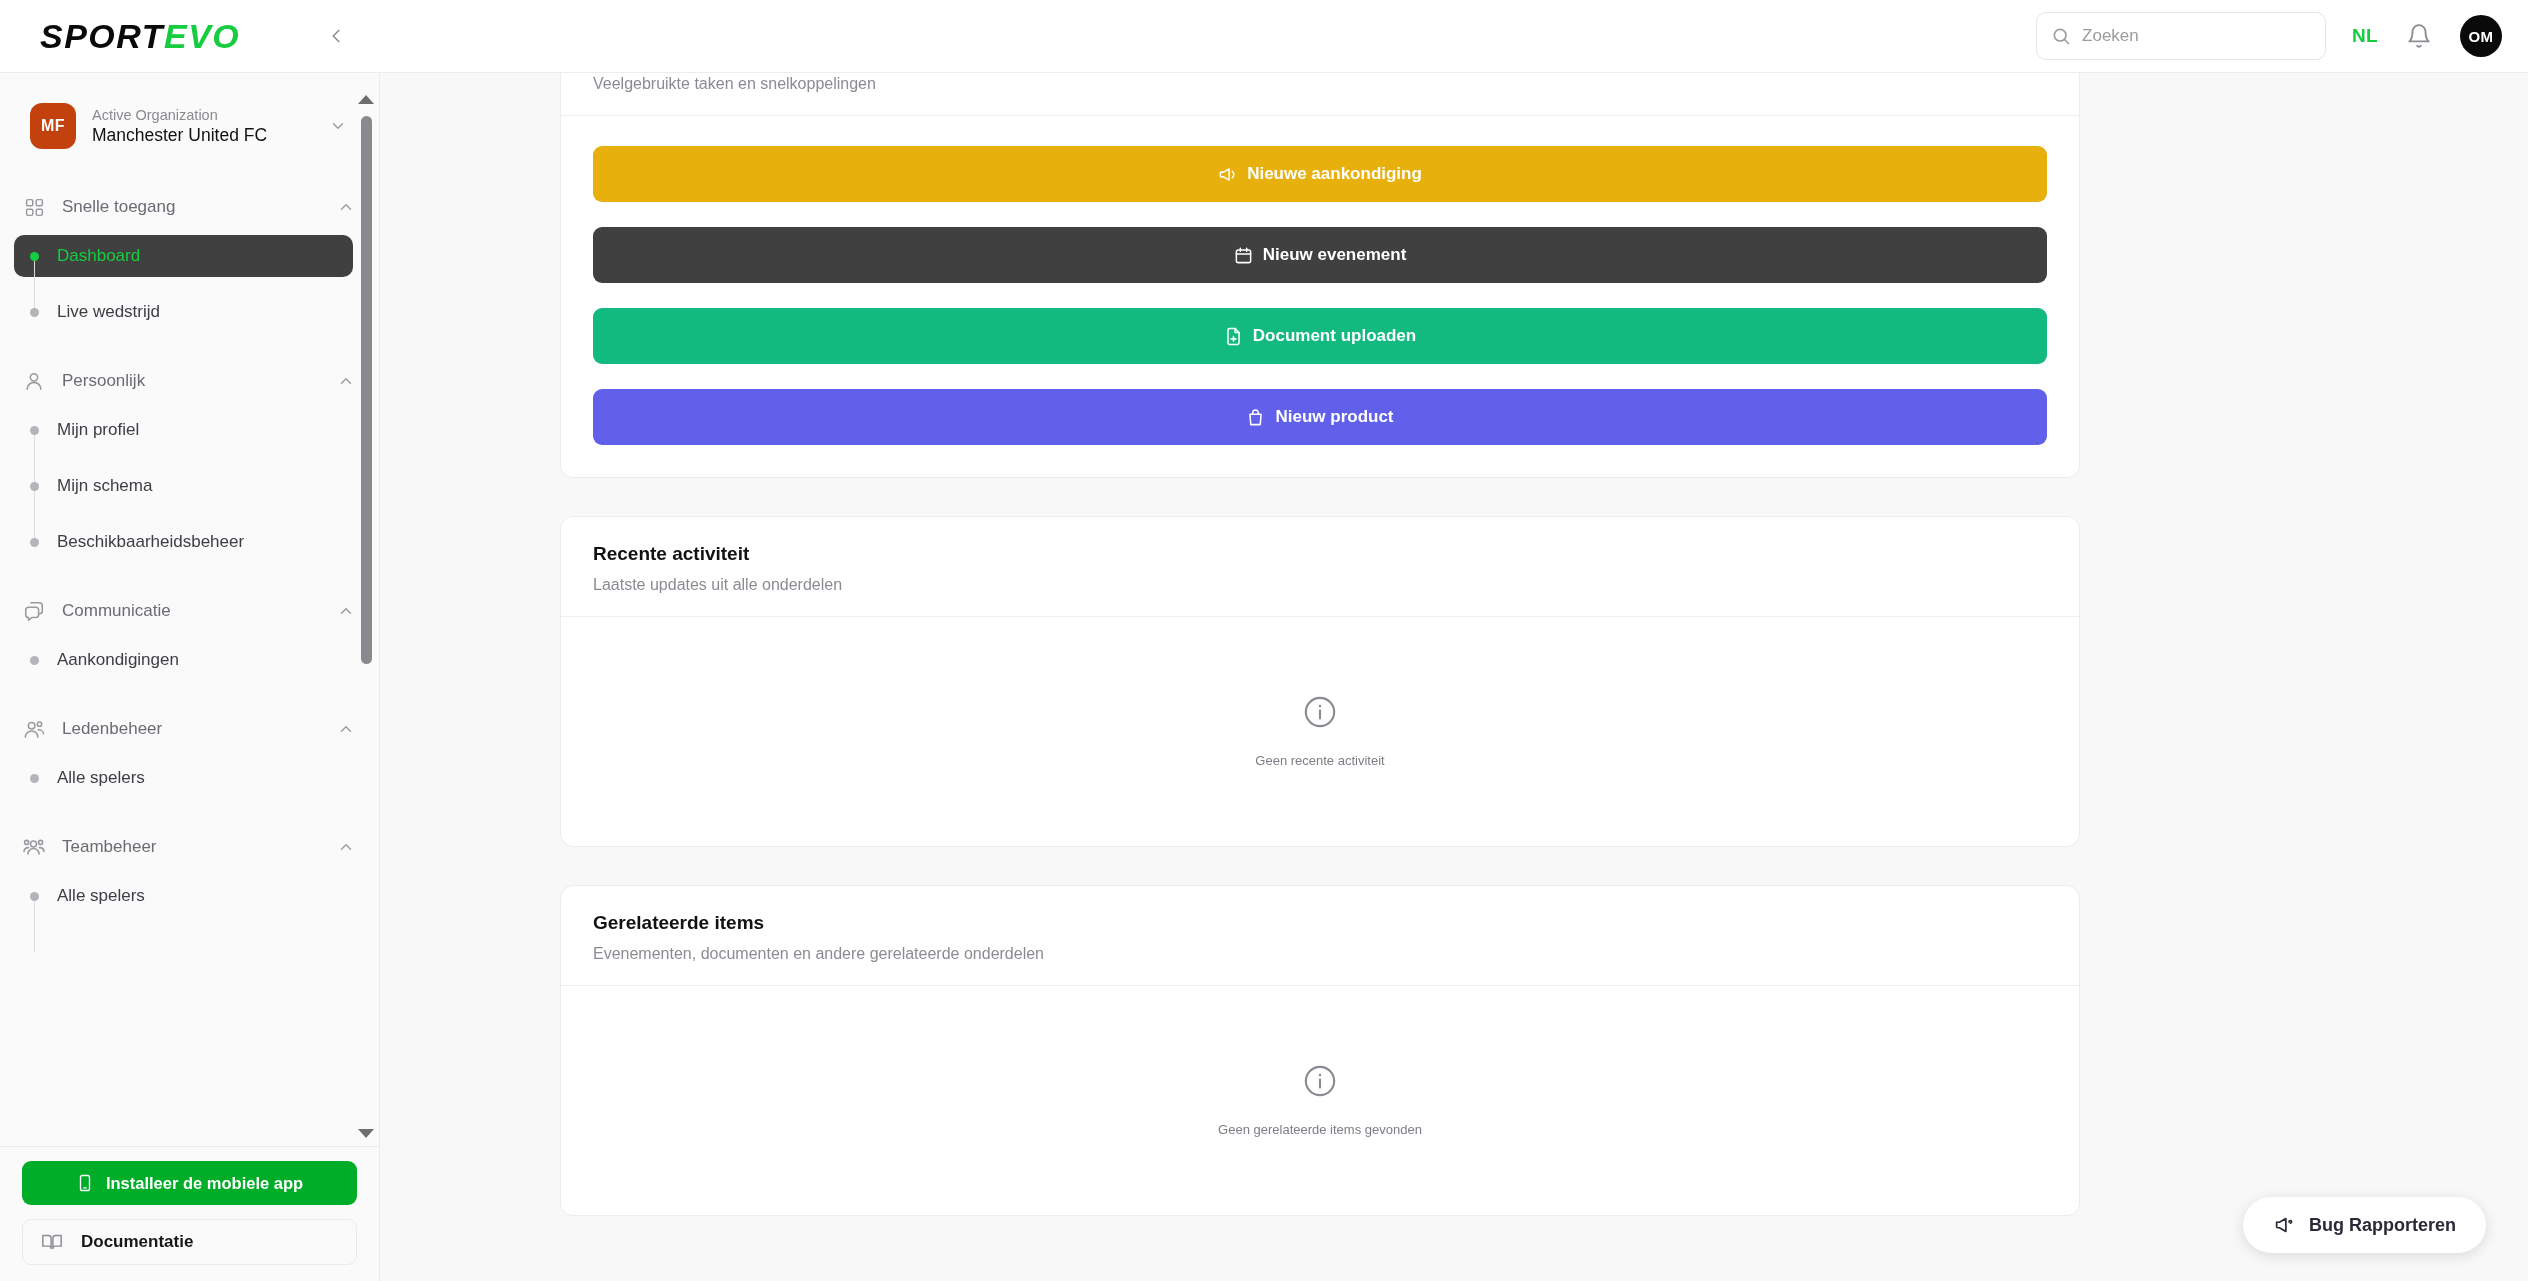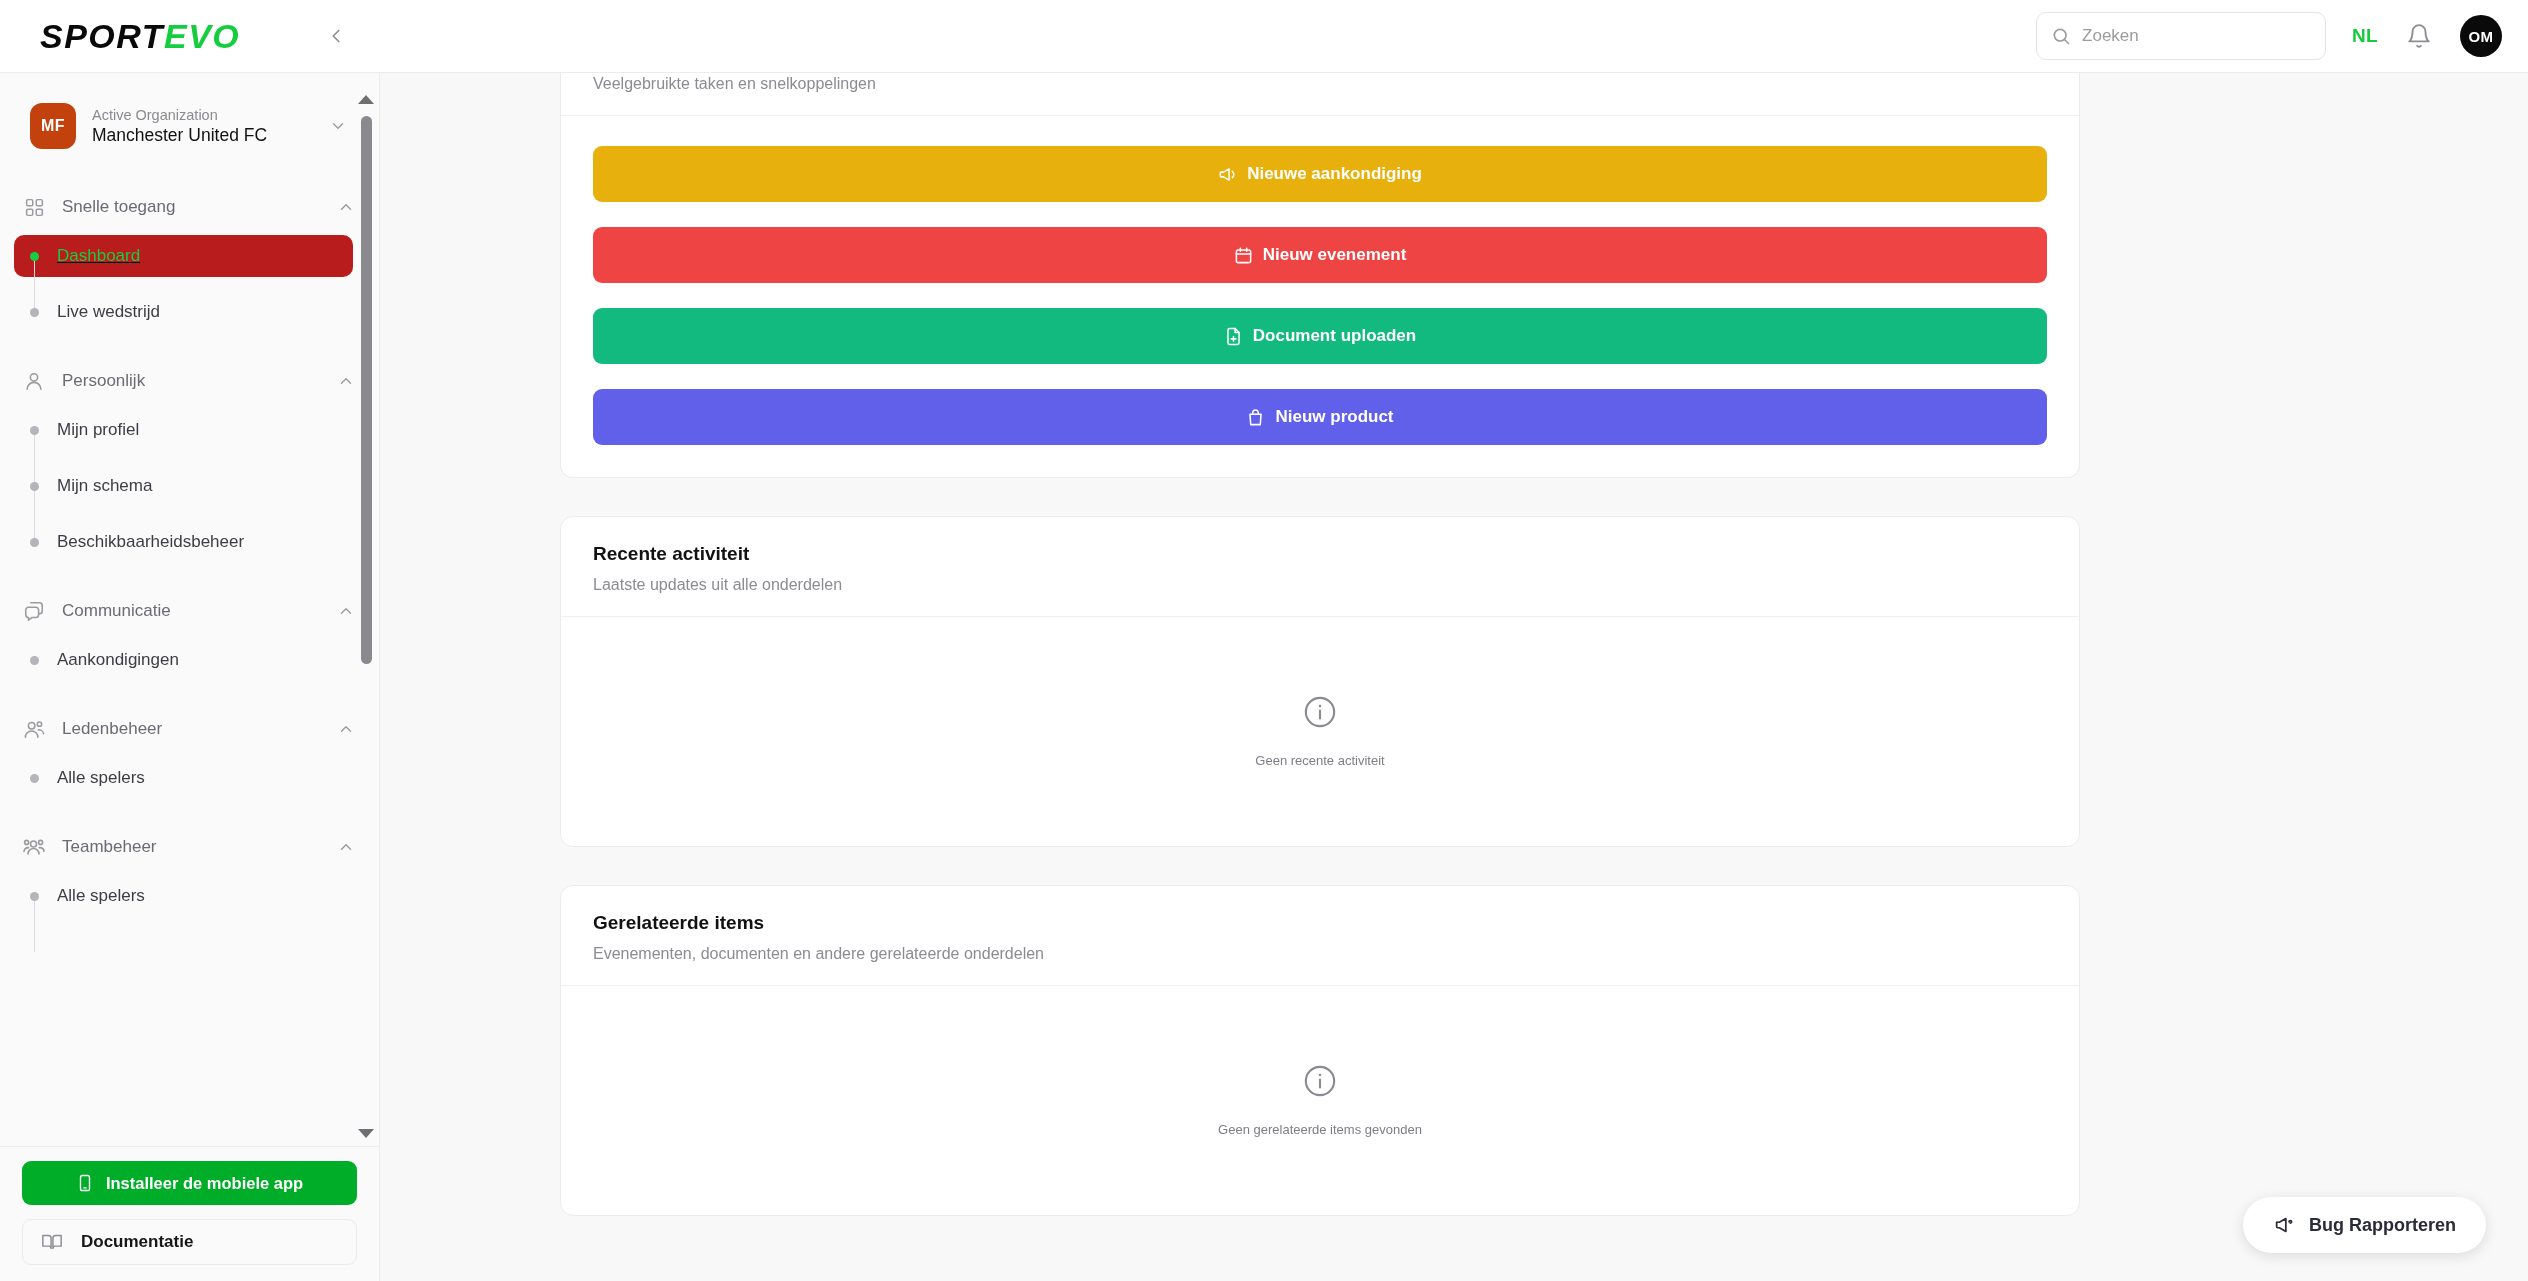--- a/index.html
+++ b/index.html
@@ -87,21 +87,21 @@
   }
   .section-icon { width: 24px; height: 24px; min-width: 24px; display: flex; align-items: center; justify-content: center; color: #9a9aa0; }
   .section-title { flex: 1; font-size: 17px; color: #6b6b73; }
   .section-items { position: relative; margin-top: 10px; }
   .nav-item {
     display: flex; align-items: center; gap: 18px;
     height: 42px; margin: 0 26px 0 14px; padding-left: 16px;
     border-radius: 10px; cursor: pointer; position: relative;
   }
   .nav-item + .nav-item { margin-top: 14px; }
-  .nav-item.active { background: #b91c1c; text-decoration: underline; }
+  .nav-item.active { background: #404040; }
   .dot { width: 9px; height: 9px; border-radius: 50%; background: #b4b4ba; min-width: 9px; z-index: 2; }
   .nav-item.active .dot { background: #16cc3f; }
   .nav-label { font-size: 17px; color: #3d3d45; }
   .nav-item.active .nav-label { color: #16cc3f; }
   .connector {
     position: absolute; left: 34px; width: 1px; background: #dcdce0; z-index: 1;
   }
 
   
   .sb-track {
@@ -398,21 +398,21 @@
           <div class="card-body">
             <div class="action-btn" style="background:#e8b00c;">
               <span>
                 <svg width="19" height="19" viewBox="0 0 24 24" fill="none" stroke="#fff" stroke-width="1.9" stroke-linecap="round" stroke-linejoin="round">
                     <path d="M3 10v4a1 1 0 0 0 1 1h3l7 4V5L7 9H4a1 1 0 0 0-1 1z"></path>
                     <path d="M18 8a5 5 0 0 1 0 8"></path>
                   </svg>
               </span>
               <span>Nieuwe aankondiging</span>
             </div>
-            <div class="action-btn" style="background:#ef4444;">
+            <div class="action-btn" style="background:#404040;">
               <span>
                 <svg width="19" height="19" viewBox="0 0 24 24" fill="none" stroke="#fff" stroke-width="1.9" stroke-linecap="round" stroke-linejoin="round">
                     <rect x="3" y="5" width="18" height="16" rx="2.5"></rect>
                     <line x1="3" y1="10" x2="21" y2="10"></line>
                     <line x1="8" y1="3" x2="8" y2="6.5"></line>
                     <line x1="16" y1="3" x2="16" y2="6.5"></line>
                   </svg>
               </span>
               <span>Nieuw evenement</span>
             </div>

